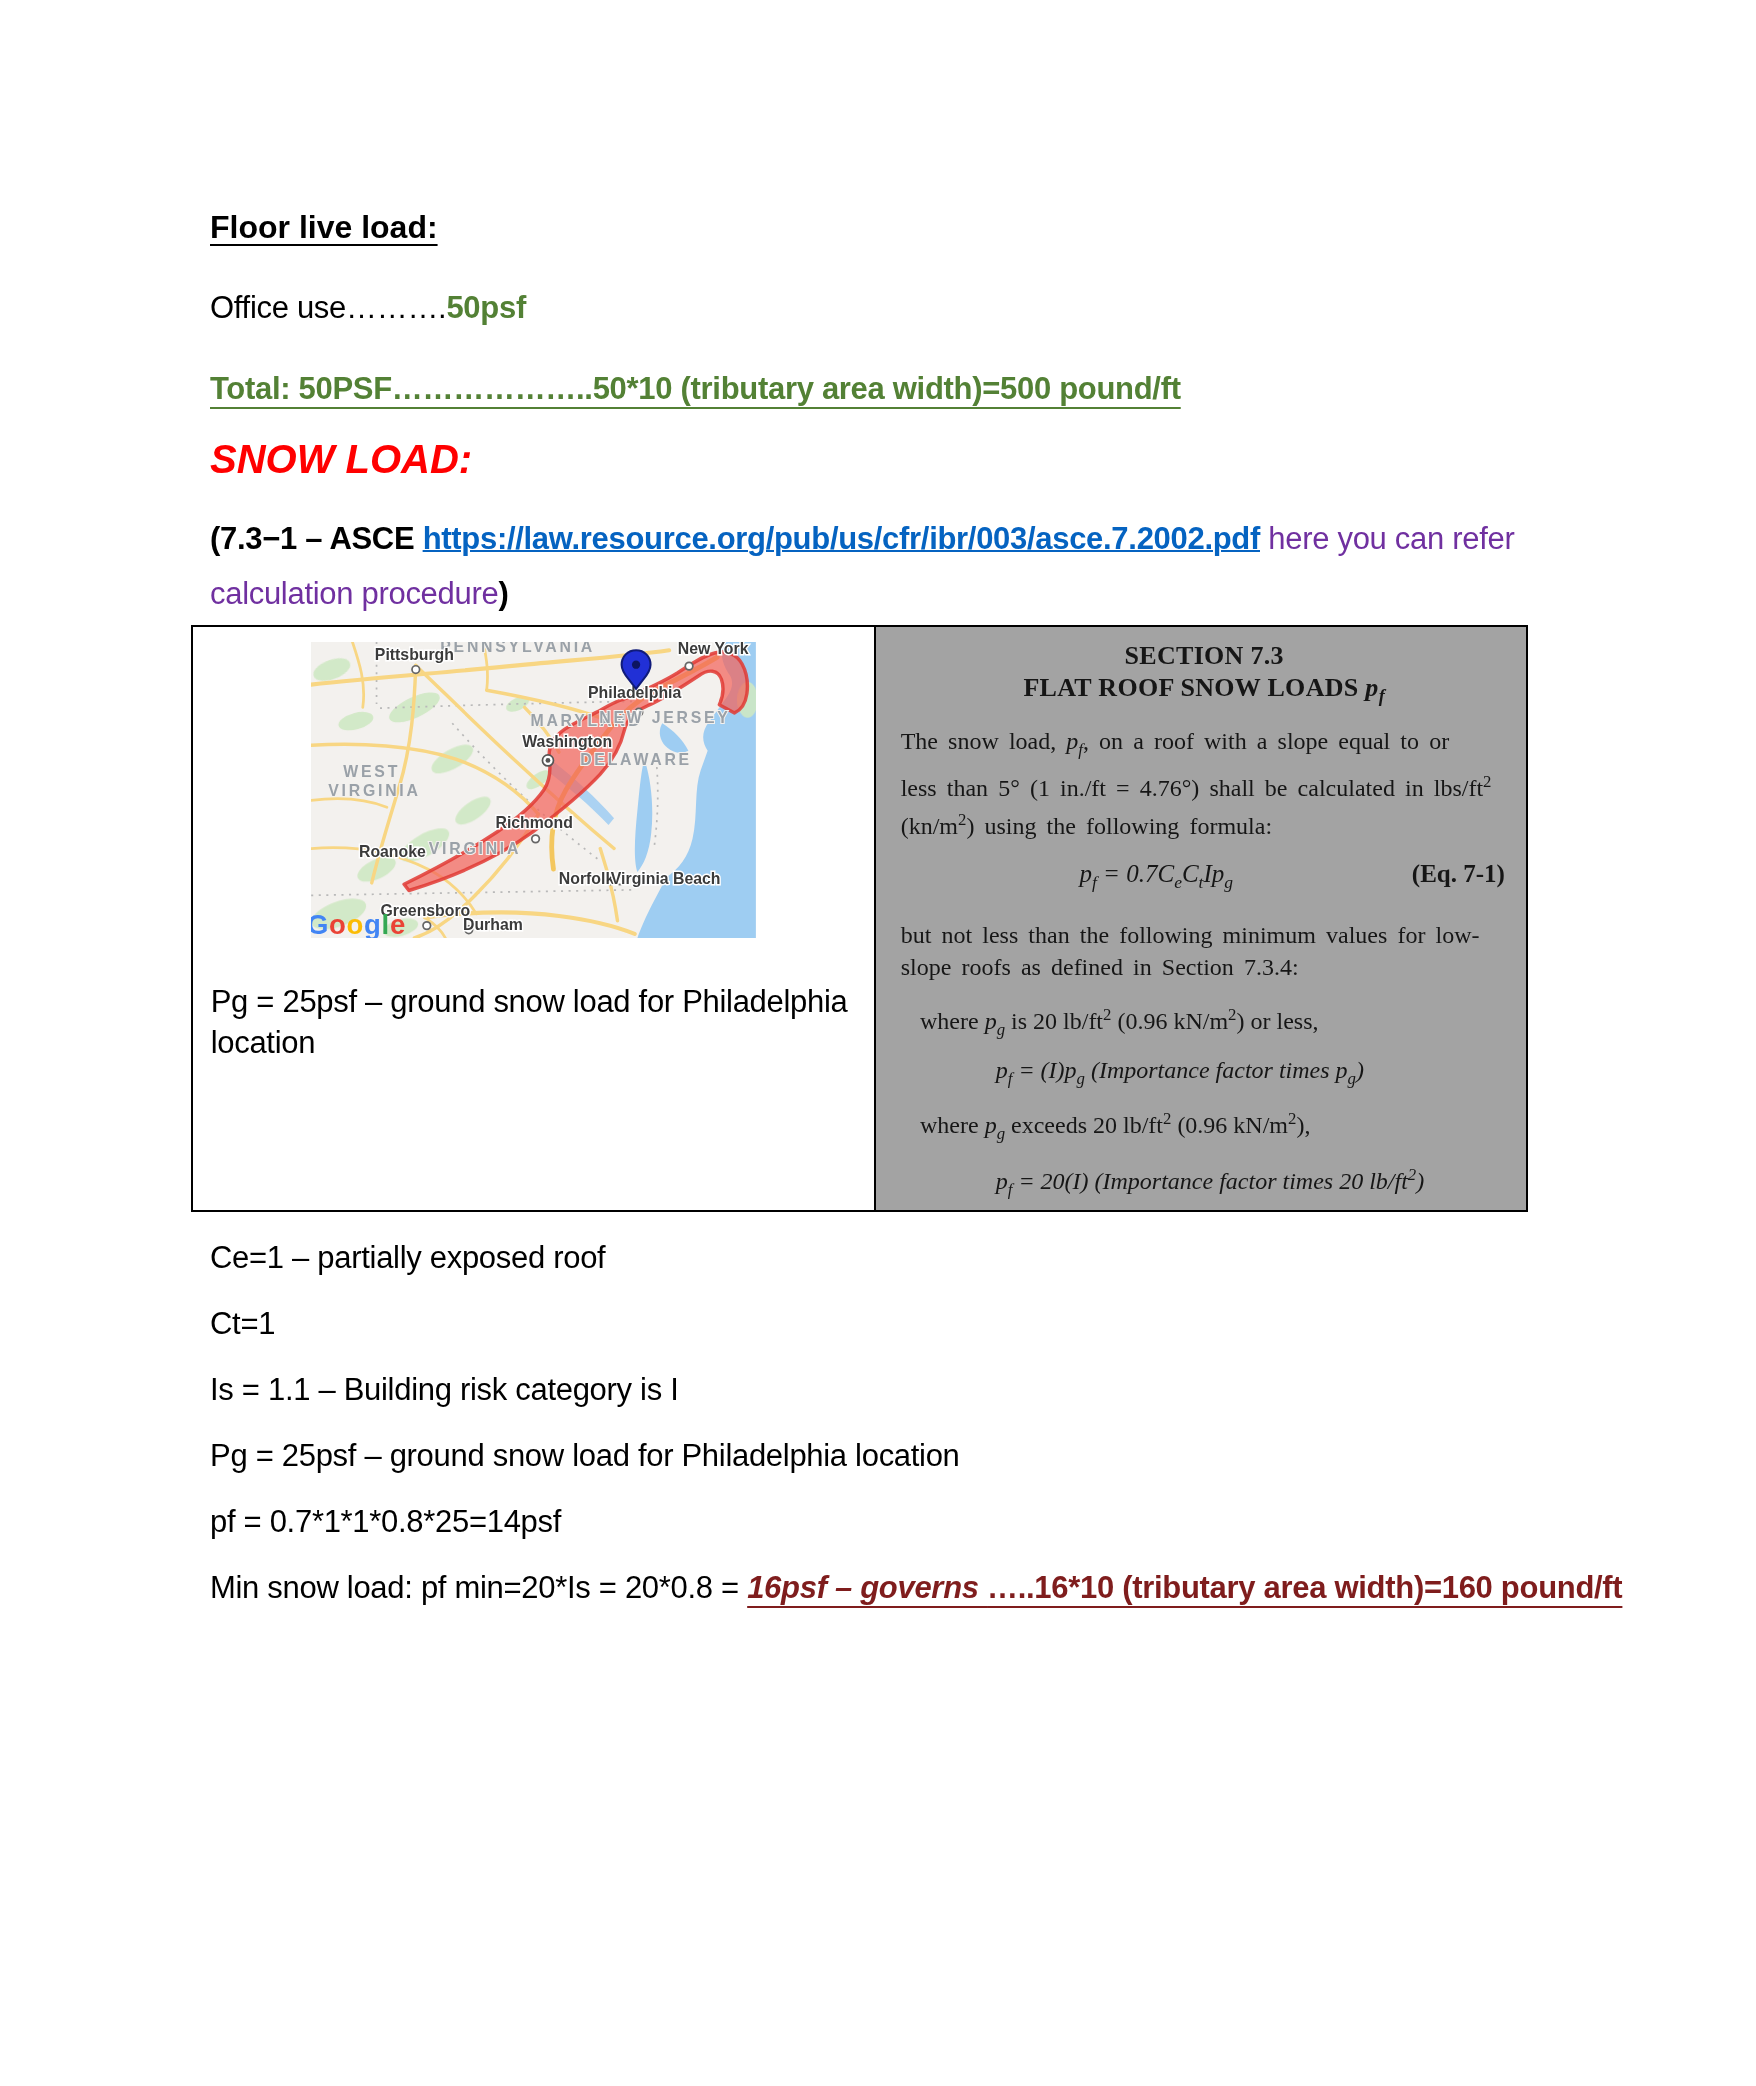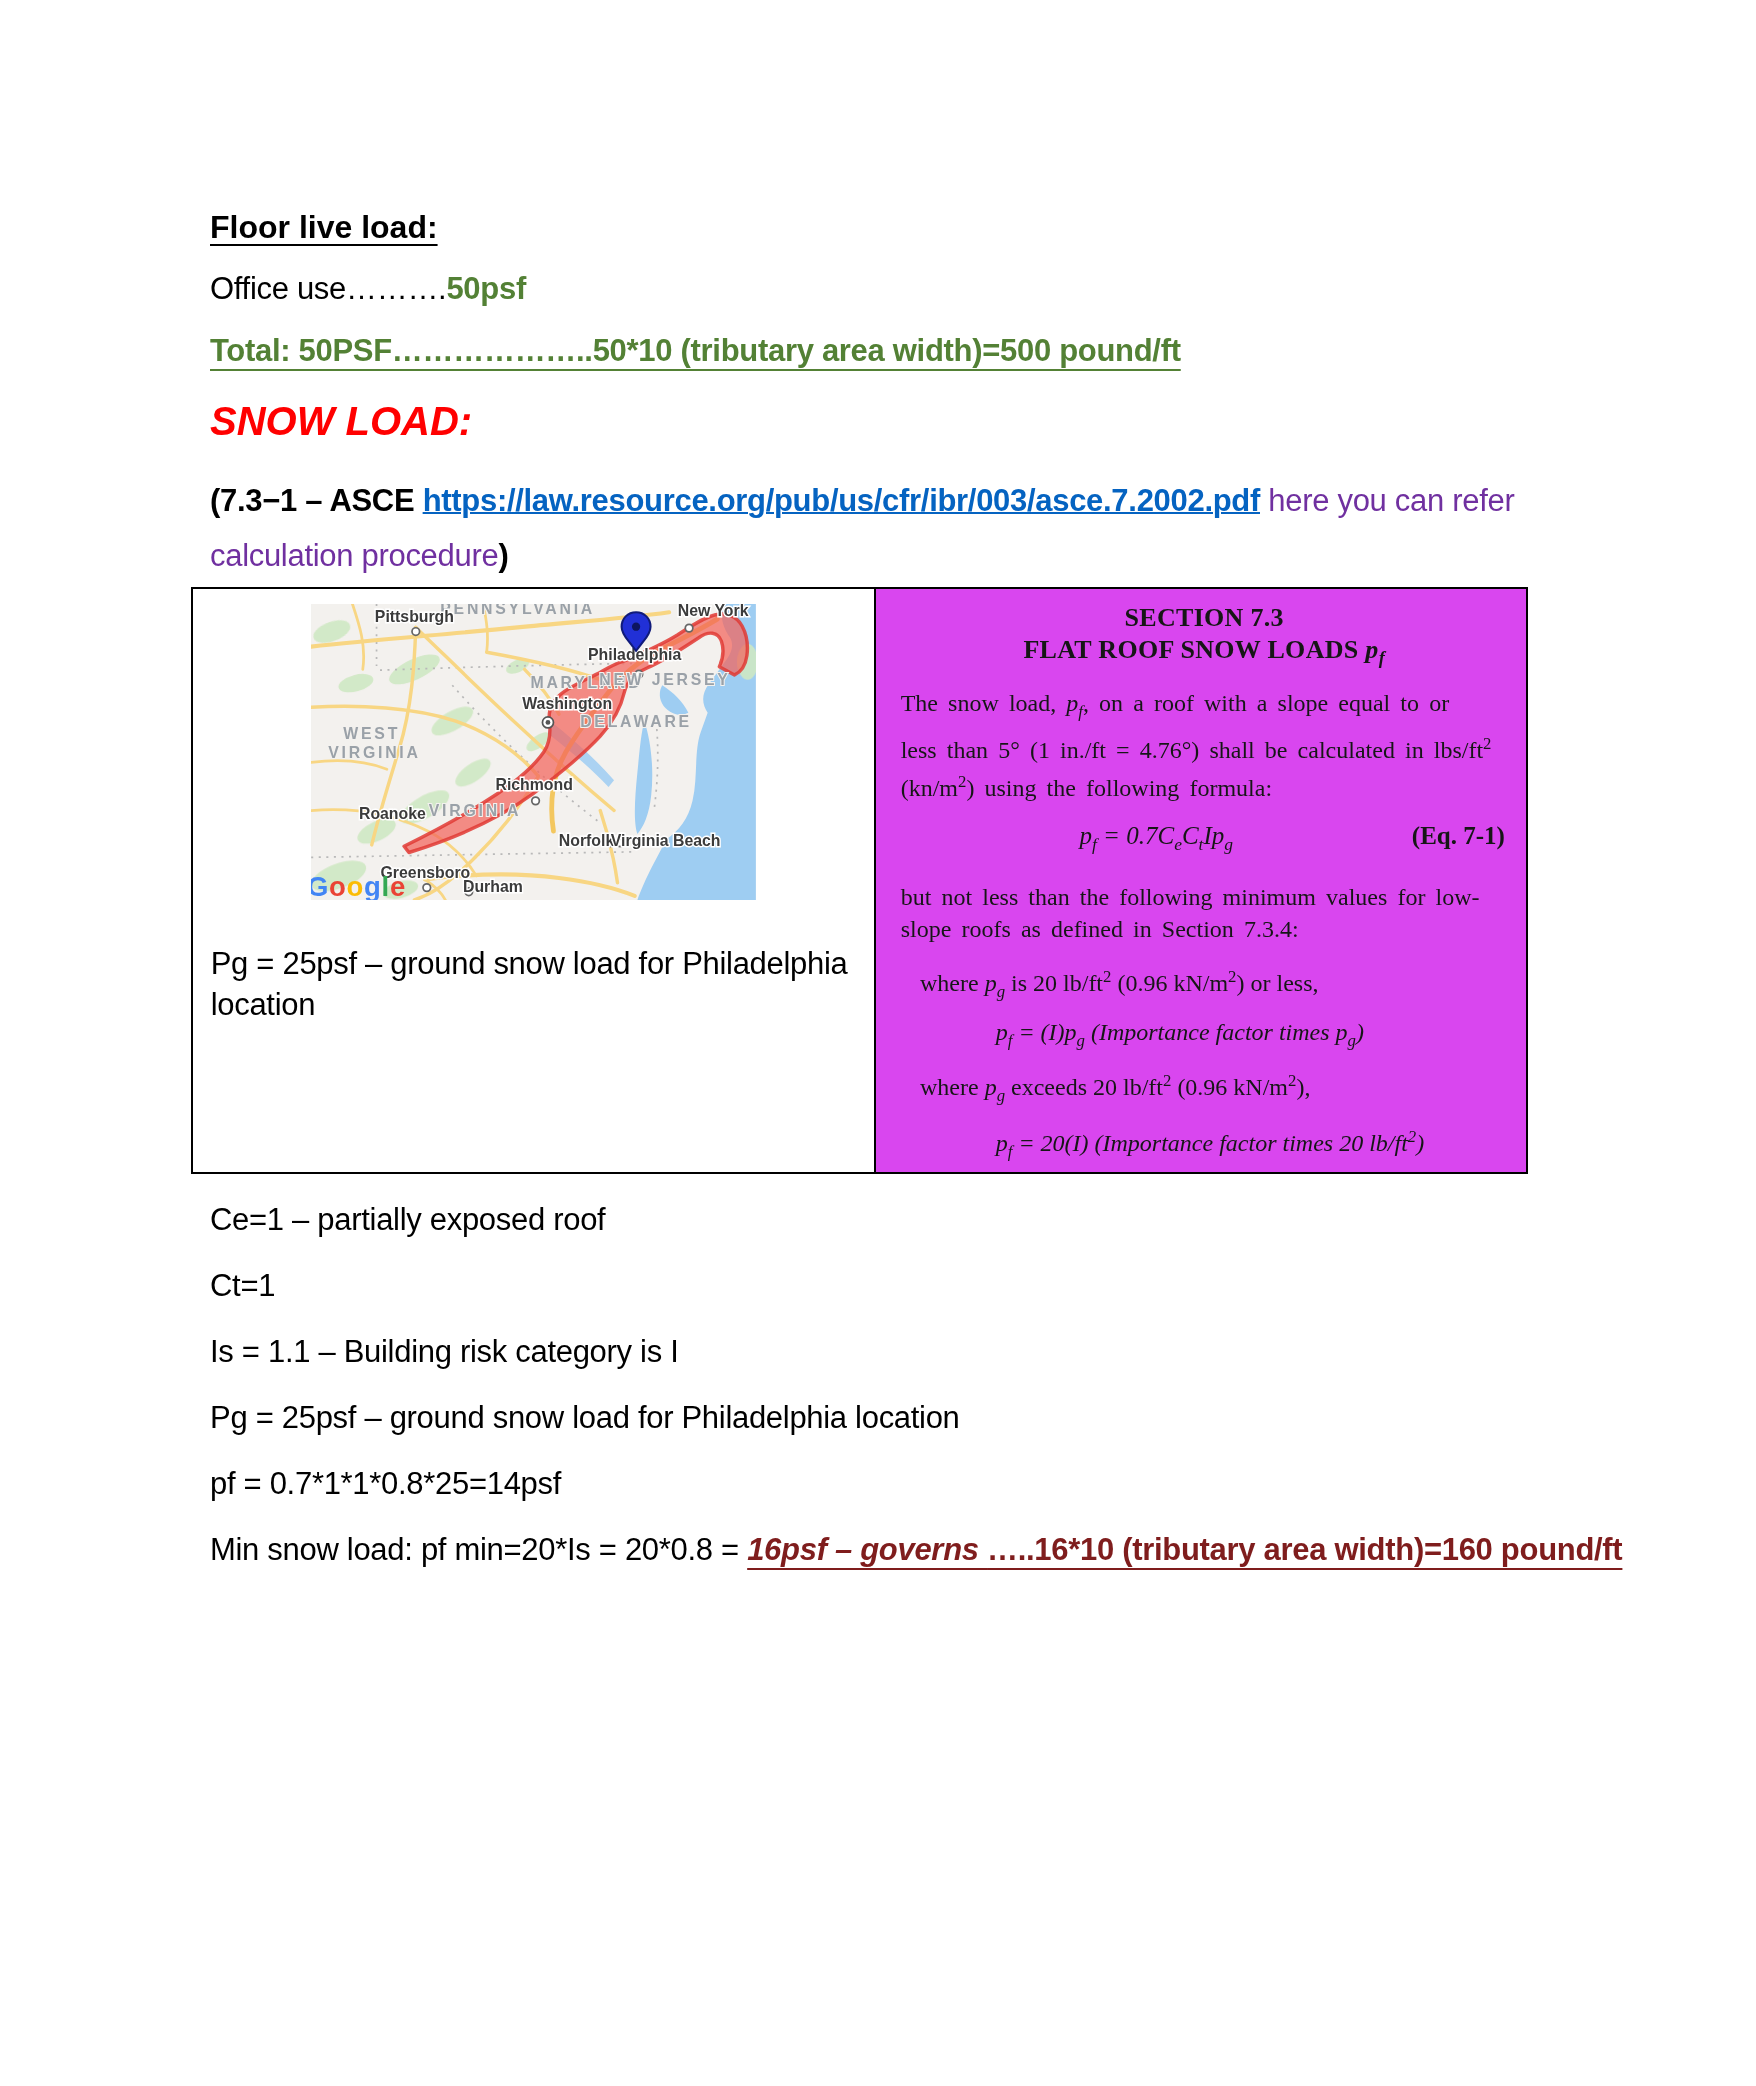--- a/index.html
+++ b/index.html
@@ -1,31 +1,31 @@
 <!DOCTYPE html>
 <html style="font-size:11px"><head>
 <meta charset="utf-8">
 <style>
   html,body{margin:0;padding:0;background:#ffffff;}
   body{width:1757px;height:2087px;position:relative;font-family:"Liberation Sans",sans-serif;color:#000;}
   .page{box-sizing:border-box;width:1757px;height:1858px;padding:208px 70px 0 210px;overflow:hidden;}
 
   .h-floor{font-size:32px;font-weight:bold;text-decoration:underline;text-decoration-thickness:2.1px;text-underline-offset:6.2px;line-height:39px;}
-  .line{font-size:31px;line-height:40px;margin-top:22px;white-space:nowrap;letter-spacing:-0.3px;}
+  .line{font-size:31px;line-height:40px;margin-top:41px;white-space:nowrap;letter-spacing:-0.3px;}
   .green{color:#538135;font-weight:bold;}
   .total-line{color:#538135;font-weight:bold;text-decoration:underline;text-decoration-thickness:2.1px;text-underline-offset:8.3px;}
   .h-snow{font-size:40px;line-height:48px;font-weight:bold;font-style:italic;color:#FF0000;margin-top:26px;letter-spacing:0;}
   .asce{margin-top:27.6px;font-size:31px;line-height:55px;font-weight:bold;letter-spacing:-0.3px;}
   .asce .link{color:#0563C1;text-decoration:underline;text-decoration-thickness:2.1px;cursor:pointer;}
   .asce .purple{color:#7030A0;font-weight:400;}
 
   table.tbl{border-collapse:collapse;margin-top:4.1px;margin-left:-19.3px;table-layout:fixed;}
   table.tbl td{border:2.8px solid #000;vertical-align:top;padding:0;height:497px;}
   td.cell-map{width:681px;}
-  td.cell-scan{width:650px;background:#d946ef;}
+  td.cell-scan{width:650px;background:#a3a3a3;}
 
   .map{display:block;margin:15px auto 0 auto;background:#f3f1ee;}
   .map text{font-family:"Liberation Sans",sans-serif;}
   .map .city{font-size:23px;font-weight:600;fill:#3b3b3b;stroke:#ffffff;stroke-width:4px;paint-order:stroke;}
   .map .state{font-size:23px;font-weight:700;fill:#9aa1a8;letter-spacing:4px;stroke:#f3f1ee;stroke-width:3px;paint-order:stroke;}
   .map .glogo{font-size:40px;font-weight:bold;letter-spacing:1px;}
 
   .pg-cap{font-size:31px;line-height:41px;margin:43px 0 0 18px;letter-spacing:-0.3px;}
 
   .scan{font-family:"Liberation Serif","DejaVu Serif",serif;color:#161616;padding:13.8px 18px 0 25px;}

